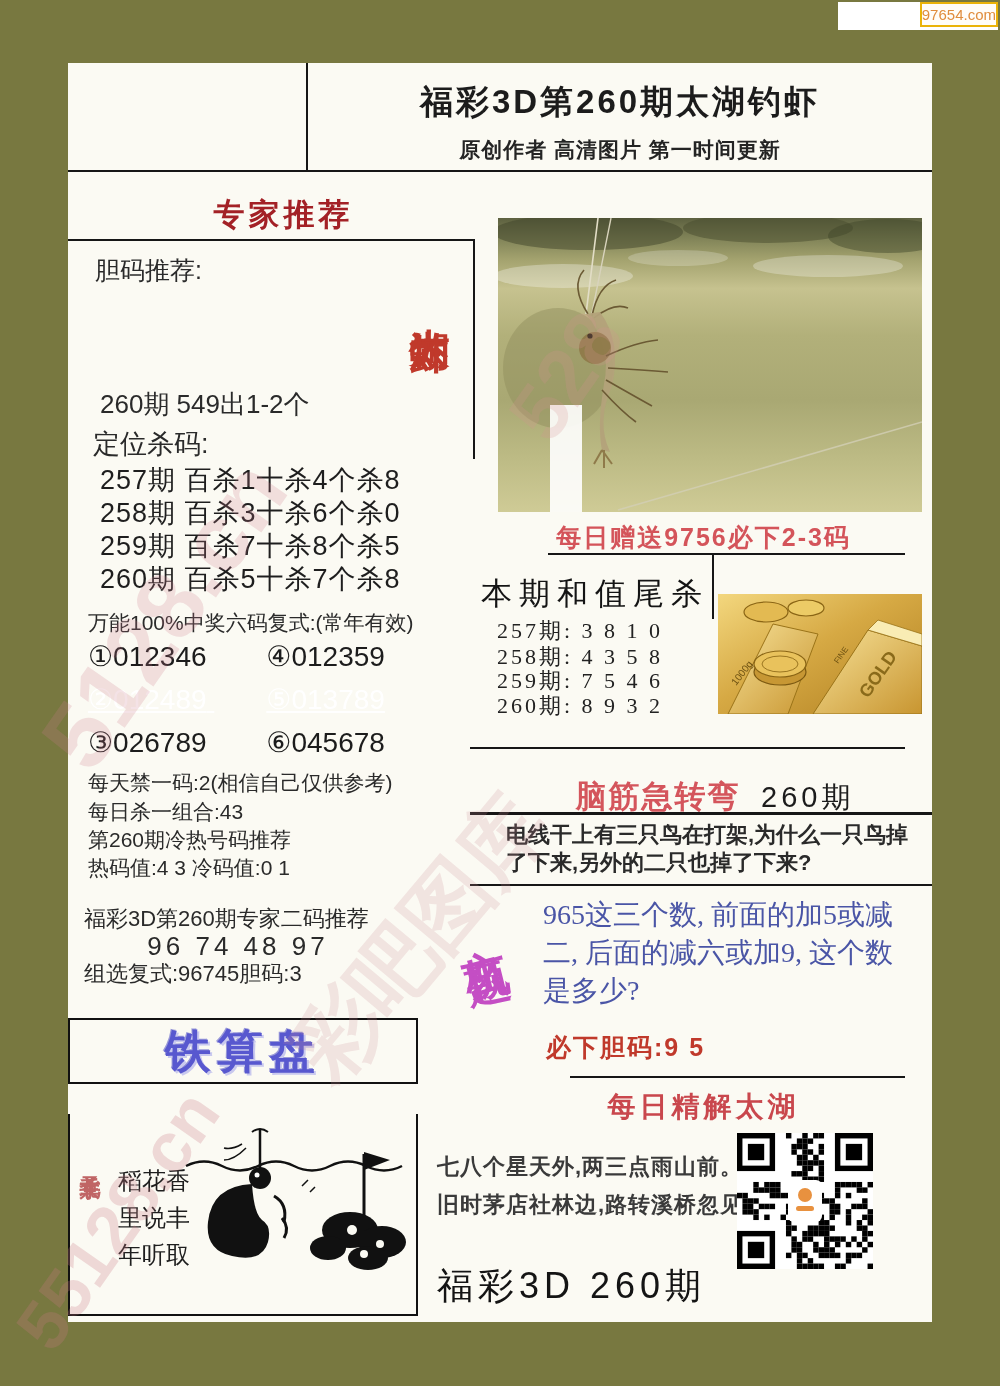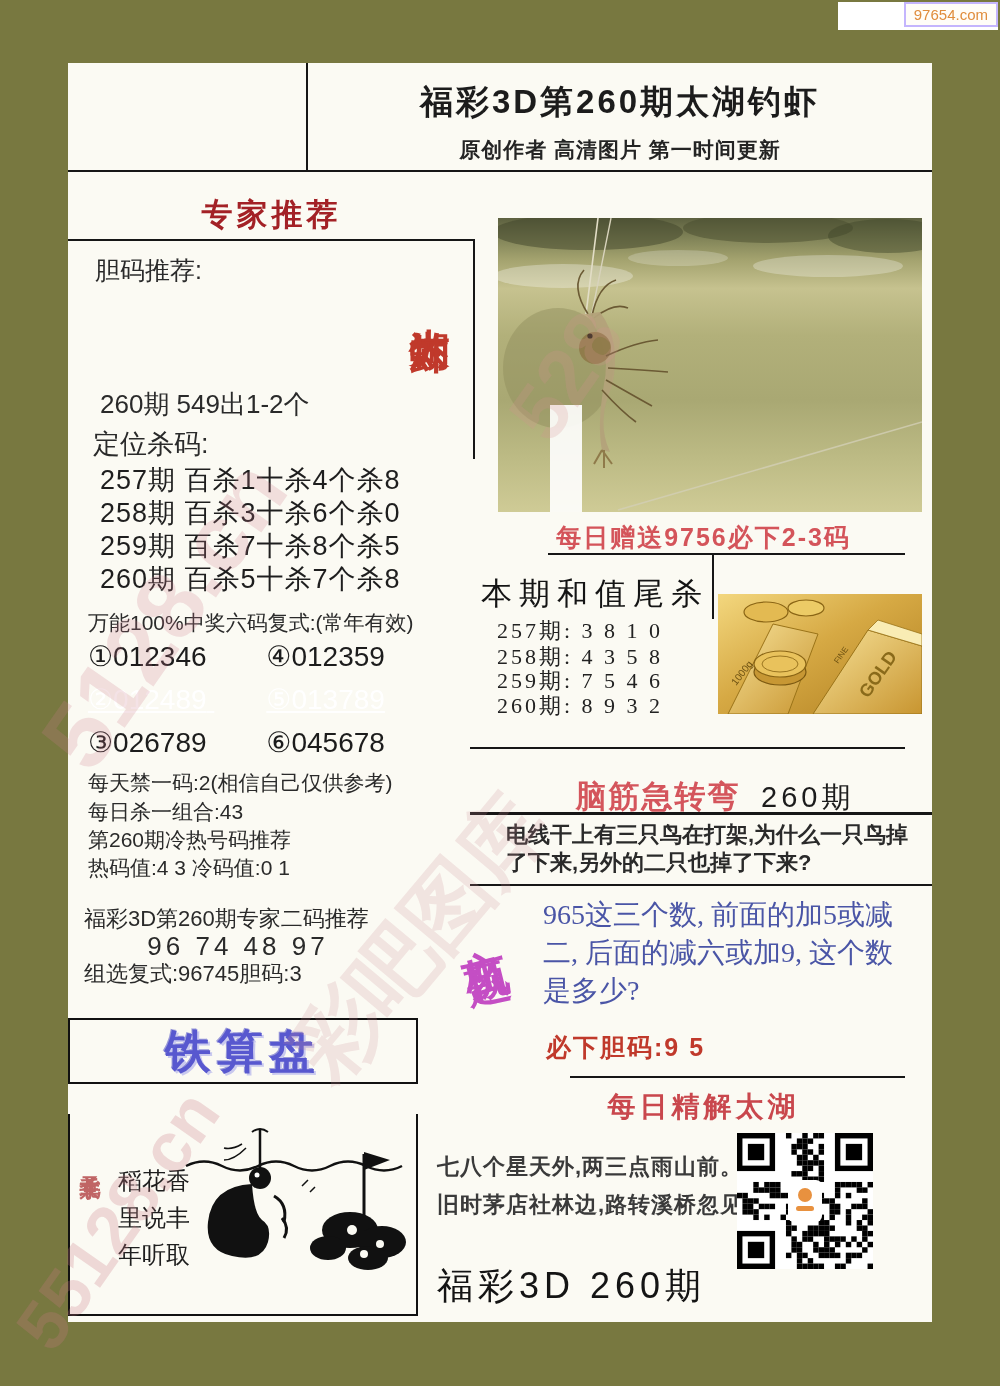--- a/index.html
+++ b/index.html
@@ -16,32 +16,32 @@
   .nowrap{white-space:nowrap;}
 </style>
 </head>
 <body>
 
 <div id="page">
 
   <div class="white-main"></div>
 
   <div class="abs" style="left:838px;top:2px;width:160px;height:28px;background:#ffffff;">
-    <div class="abs" style="right:0;top:0;border:2px solid #c4b5fd;color:#e08d3d;font-size:15px;
-                padding:2px 8px;background:#fffdf8;">
+    <div class="abs" style="right:0;top:0;border:2px solid #eab308;color:#e08d3d;font-size:15px;
+                padding:2px 0;background:#fffdf8;">
       <span>97654.com</span>
     </div>
   </div>
 
   <div class="vline" style="left:306px;top:63px;height:109px;"></div>
   <div class="abs center nowrap" style="left:308px;top:80px;width:624px;font-size:33px;font-weight:bold;letter-spacing:3px;color:#1c1c1c;">福彩3D第260期太湖钓虾</div>
   <div class="abs center nowrap" style="left:308px;top:136px;width:624px;font-size:21px;font-weight:bold;letter-spacing:1px;color:#242424;">原创作者  高清图片  第一时间更新</div>
   <div class="hr" style="left:68px;top:170px;width:864px;"></div>
 
-  <div class="abs center nowrap" style="left:68px;top:194px;width:407px;font-size:31px;font-weight:bold;letter-spacing:4px;color:#a32126;">专家推荐</div>
+  <div class="abs center nowrap" style="left:68px;top:194px;width:407px;font-size:31px;font-weight:bold;letter-spacing:4px;color:#a32126;padding-left:12px;">专家推荐</div>
   <div class="hr" style="left:68px;top:239px;width:407px;"></div>
   <div class="vline" style="left:473px;top:239px;height:220px;"></div>
 
   <div class="abs nowrap" style="left:95px;top:254px;font-size:25px;color:#2a2a2a;">胆码推荐:</div>
 
   <div class="abs vertical nowrap" style="left:410px;top:296px;height:168px;font-size:40px;font-weight:bold;color:#c0392b;letter-spacing:2px;">太湖钓虾</div>
 
   <div class="abs nowrap" style="left:100px;top:387px;font-size:26px;color:#2a2a2a;">260期  549出1-2个</div>
   <div class="abs nowrap" style="left:93px;top:426px;font-size:27px;color:#2a2a2a;">定位杀码:</div>
 

